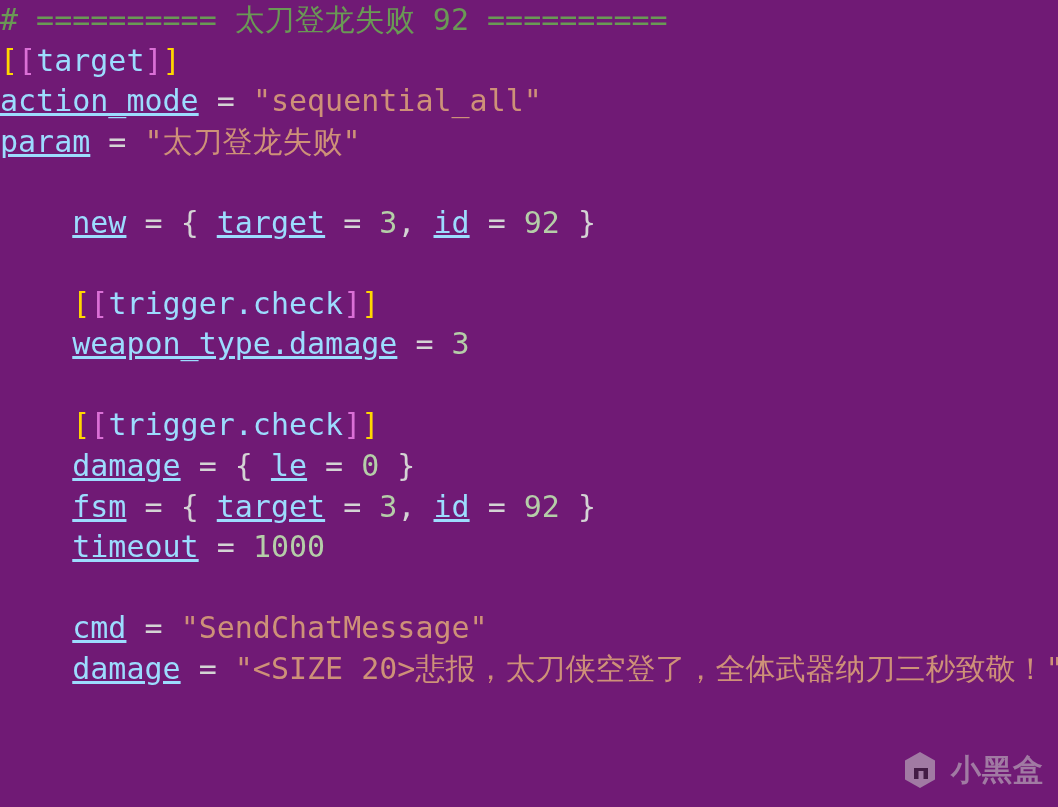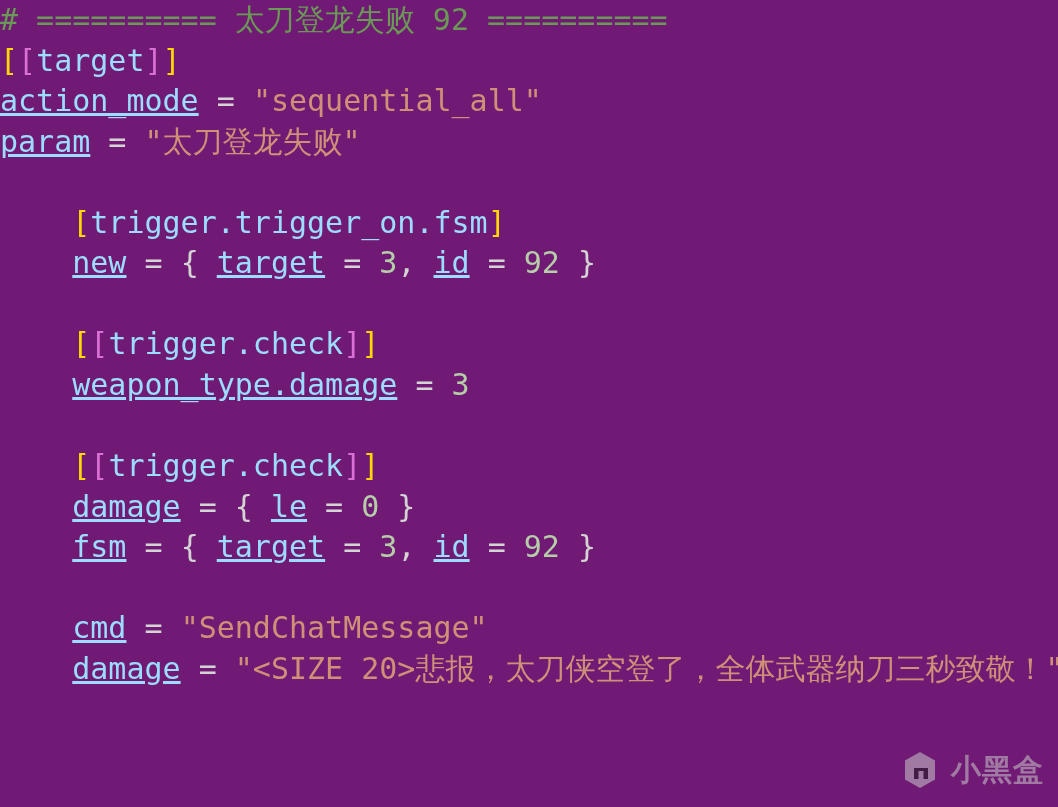--- a/index.html
+++ b/index.html
@@ -78,39 +78,39 @@
   <div class="code-line"><span class="t-comment"># ========== 太刀登龙失败 92 ==========</span></div>
 
   <div class="code-line"><span class="t-bracket1">[</span><span class="t-bracket2">[</span><span class="t-table">target</span><span class="t-bracket2">]</span><span class="t-bracket1">]</span></div>
 
   <div class="code-line"><span class="t-key">action_mode</span><span class="t-op"> = </span><span class="t-string">"sequential_all"</span></div>
 
   <div class="code-line"><span class="t-key">param</span><span class="t-op"> = </span><span class="t-string">"太刀登龙失败"</span></div>
 
   <div class="code-line blank"><span> </span></div>
 
-  <div class="code-line"><span class="t-op">    </span><span class="t-bracket1">[</span><span class="t-table">trigger.trigger_on.fsm</span><span class="t-bracket1">]</span></div>
 
   <div class="code-line"><span class="t-op">    </span><span class="t-key">new</span><span class="t-op"> = </span><span class="t-punct">{ </span><span class="t-key">target</span><span class="t-op"> = </span><span class="t-number">3</span><span class="t-punct">, </span><span class="t-key">id</span><span class="t-op"> = </span><span class="t-number">92</span><span class="t-punct"> }</span></div>
 
   <div class="code-line blank"><span> </span></div>
 
   <div class="code-line"><span class="t-op">    </span><span class="t-bracket1">[</span><span class="t-bracket2">[</span><span class="t-table">trigger.check</span><span class="t-bracket2">]</span><span class="t-bracket1">]</span></div>
 
   <div class="code-line"><span class="t-op">    </span><span class="t-key">weapon_type.damage</span><span class="t-op"> = </span><span class="t-number">3</span></div>
 
   <div class="code-line blank"><span> </span></div>
 
   <div class="code-line"><span class="t-op">    </span><span class="t-bracket1">[</span><span class="t-bracket2">[</span><span class="t-table">trigger.check</span><span class="t-bracket2">]</span><span class="t-bracket1">]</span></div>
 
 
   <div class="code-line"><span class="t-op">    </span><span class="t-key">damage</span><span class="t-op"> = </span><span class="t-punct">{ </span><span class="t-key">le</span><span class="t-op"> = </span><span class="t-number">0</span><span class="t-punct"> }</span></div>
 
   <div class="code-line"><span class="t-op">    </span><span class="t-key">fsm</span><span class="t-op"> = </span><span class="t-punct">{ </span><span class="t-key">target</span><span class="t-op"> = </span><span class="t-number">3</span><span class="t-punct">, </span><span class="t-key">id</span><span class="t-op"> = </span><span class="t-number">92</span><span class="t-punct"> }</span></div>
 
+  <div class="code-line"><span class="t-op">    </span><span class="t-key">timeout</span><span class="t-op"> = </span><span class="t-number">1000</span></div>
 
   <div class="code-line blank"><span> </span></div>
 
 
   <div class="code-line"><span class="t-op">    </span><span class="t-key">cmd</span><span class="t-op"> = </span><span class="t-string">"SendChatMessage"</span></div>
 
   <div class="code-line"><span class="t-op">    </span><span class="t-key">damage</span><span class="t-op"> = </span><span class="t-string">"&lt;SIZE 20&gt;悲报，太刀侠空登了，全体武器纳刀三秒致敬！"</span></div>
 
   <div id="watermark">
     <span class="wm-logo">

